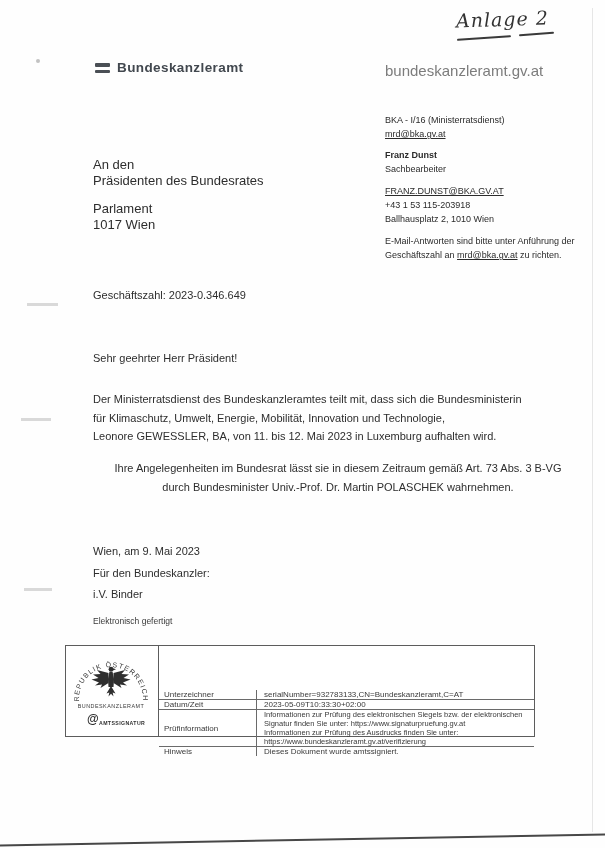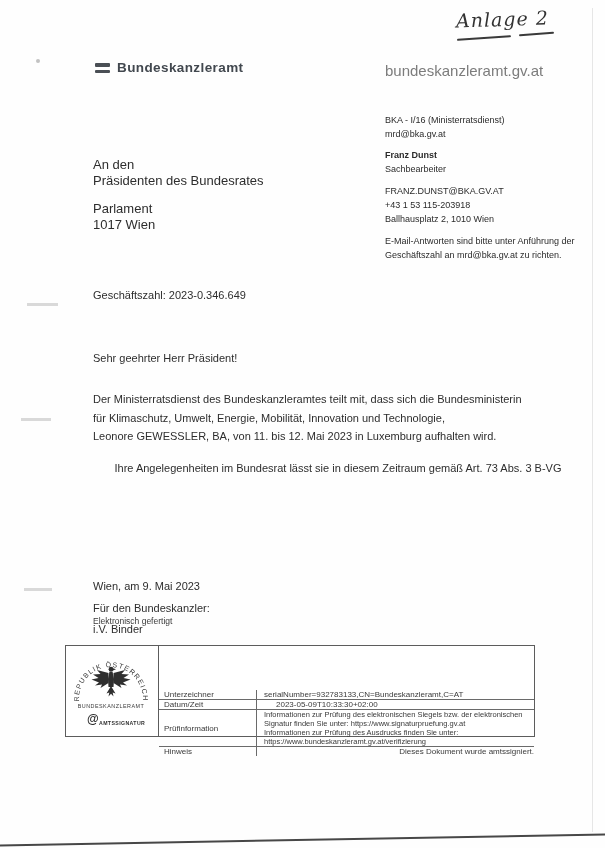--- a/index.html
+++ b/index.html
@@ -23,46 +23,46 @@
   .flag-icon .bar + .bar { margin-top:3px; }
   .brand {
     position:absolute; left:117px; top:60px; font-size:13.5px; font-weight:700;
     color:#42484f; letter-spacing:0.4px;
   }
   .website { position:absolute; left:385px; top:62px; font-size:15px; color:#7c7c7c; }
 
   
   .contact { position:absolute; left:385px; top:113px; width:210px; font-size:9px; line-height:14px; color:#2b2b2b; }
   .contact .sp7 { height:7px; } .contact .sp8 { height:8px; }
-  .u { }
+  .u { text-decoration:underline; }
   .b { font-weight:700; }
 
   
   .recipient { position:absolute; left:93px; top:157px; font-size:13px; line-height:16px; }
   .recipient .gap { height:12px; }
 
   .reference { position:absolute; left:93px; top:289px; font-size:11px; }
 
   
   .salutation { position:absolute; left:93px; top:352px; font-size:11px; }
   .para1 { position:absolute; left:93px; top:390px; font-size:11px; line-height:18.5px; width:490px; }
   .para2 { position:absolute; left:93px; top:459px; font-size:11px; line-height:18.5px; width:490px;text-align:center; }
-  .closing { position:absolute; left:93px; top:541px; font-size:11px; line-height:21.5px;margin-top:35px; }
+  .closing { position:absolute; left:93px; top:541px; font-size:11px; line-height:21.5px; }
   .efertigt { position:absolute; left:93px; top:616px; font-size:8.5px; color:#3a3a3a; }
 
   
   .sigblock {
     position:absolute; left:65px; top:645px; width:470px; height:92px;
     border:1px solid #5c5c5c; display:flex; box-sizing:border-box; background:#fff;
   }
   .sealcell { width:92px; border-right:1px solid #5c5c5c; position:relative; flex:none; }
   .sigtable { flex:1; display:flex; flex-direction:column; font-size:8px; color:#3a3a3a;margin-top:44px; }
   .sigrow { display:flex; align-items:center; box-sizing:border-box; }
   .sigrow + .sigrow { border-top:1px solid #6a6a6a; }
-  .r1 { height:15px; } .r2 { height:12px;gap:12px; } .r3 { height:37px; } .r4 { flex:1;text-align:right; }
+  .r1 { height:15px; } .r2 { height:12px; } .r3 { height:37px; } .r4 { flex:1; }
   .siglabel { width:98px; flex:none; padding-left:5px; border-right:1px solid #6a6a6a; align-self:stretch; display:flex; align-items:center; box-sizing:border-box; }
   .sigvalue { flex:1; padding-left:7px; }
   .r3 .sigvalue { font-size:7.5px; line-height:9px; }
   .sigvalue .vline { display:block; }
 
   
   .artifact { position:absolute; background:#d9d9d9; }
   .speck { position:absolute; width:4px; height:4px; border-radius:2px; background:#c2c2c2; }
   .page-edge-bottom {
     position:absolute; left:-6px; top:839px; width:618px; height:2px;
@@ -114,20 +114,21 @@
   <div class="reference">Geschäftszahl: 2023-0.346.649</div>
 
   <div class="salutation">Sehr geehrter Herr Präsident!</div>
   <div class="para1">
     <div>Der Ministerratsdienst des Bundeskanzleramtes teilt mit, dass sich die Bundesministerin</div>
     <div>für Klimaschutz, Umwelt, Energie, Mobilität, Innovation und Technologie,</div>
     <div>Leonore GEWESSLER, BA, von 11. bis 12. Mai 2023 in Luxemburg aufhalten wird.</div>
   </div>
   <div class="para2">
     <div>Ihre Angelegenheiten im Bundesrat lässt sie in diesem Zeitraum gemäß Art. 73 Abs. 3 B-VG</div>
+    <div>durch Bundesminister Univ.-Prof. Dr. Martin POLASCHEK wahrnehmen.</div>
   </div>
 
   <div class="closing">
     <div>Wien, am 9. Mai 2023</div>
     <div>Für den Bundeskanzler:</div>
     <div>i.V. Binder</div>
   </div>
   <div class="efertigt">Elektronisch gefertigt</div>
 
   <div class="sigblock">

